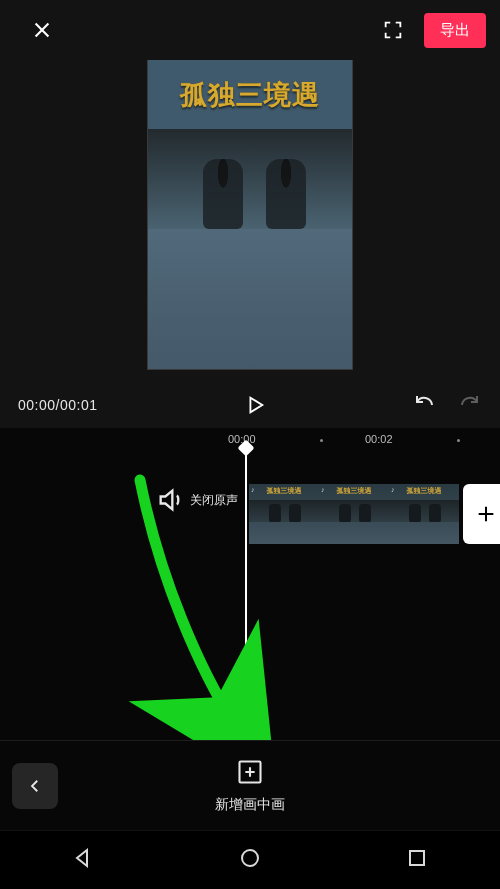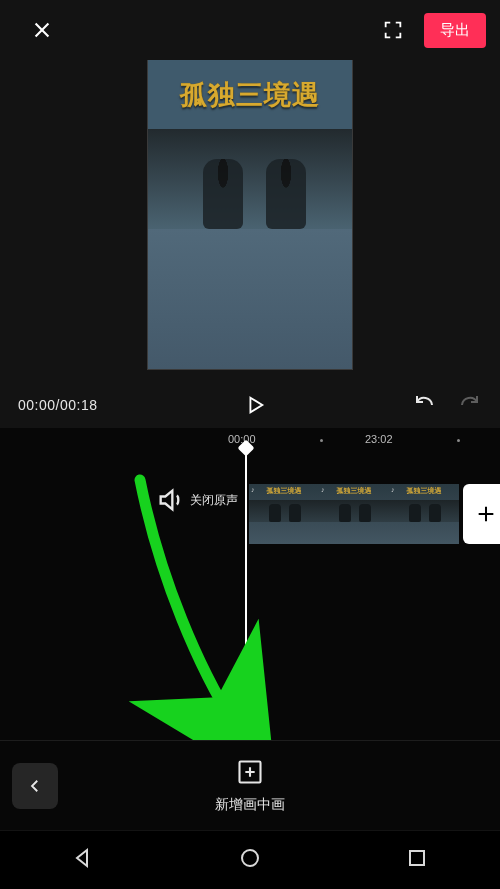--- a/index.html
+++ b/index.html
@@ -107,21 +107,21 @@
         <svg viewBox="0 0 24 24">
             <path d="M4 9V4h5M20 9V4h-5M4 15v5h5M20 15v5h-5"></path>
           </svg>
       </div>
       <button class="export-btn">导出</button>
     </div>
   </div>
 
   <div class="playbar">
     <div class="timecode">
-      <span>00:00</span>/<span>00:18</span>
+      <span>00:00</span>/<span>00:01</span>
     </div>
     <div class="play-btn">
       <svg viewBox="0 0 24 24">
           <path d="M7 4l13 8L7 20V4z"></path>
         </svg>
     </div>
     <div class="undoredo">
       <div class="undo">
         <svg viewBox="0 0 24 24">
             <path d="M20 13a8 8 0 0 0-15-3M5 4v6h6"></path>
@@ -132,21 +132,21 @@
             <path d="M4 13a8 8 0 0 1 15-3M19 4v6h-6"></path>
           </svg>
       </div>
     </div>
   </div>
 
   <div class="timeline-area">
     <div class="ruler">
       <span style="left:228px">00:00</span>
       <div class="tick-dot" style="left:320px"></div>
-      <span style="left:365px">23:02</span>
+      <span style="left:365px">00:02</span>
       <div class="tick-dot" style="left:457px"></div>
     </div>
 
     <div class="playhead"></div>
 
     <div class="mute-col">
       <svg viewBox="0 0 24 24">
           <path d="M4 9v6h4l6 5V4l-6 5H4zM18 8c1.5 1.5 1.5 6.5 0 8"></path>
         </svg>
       <div class="lbl">关闭原声</div>

